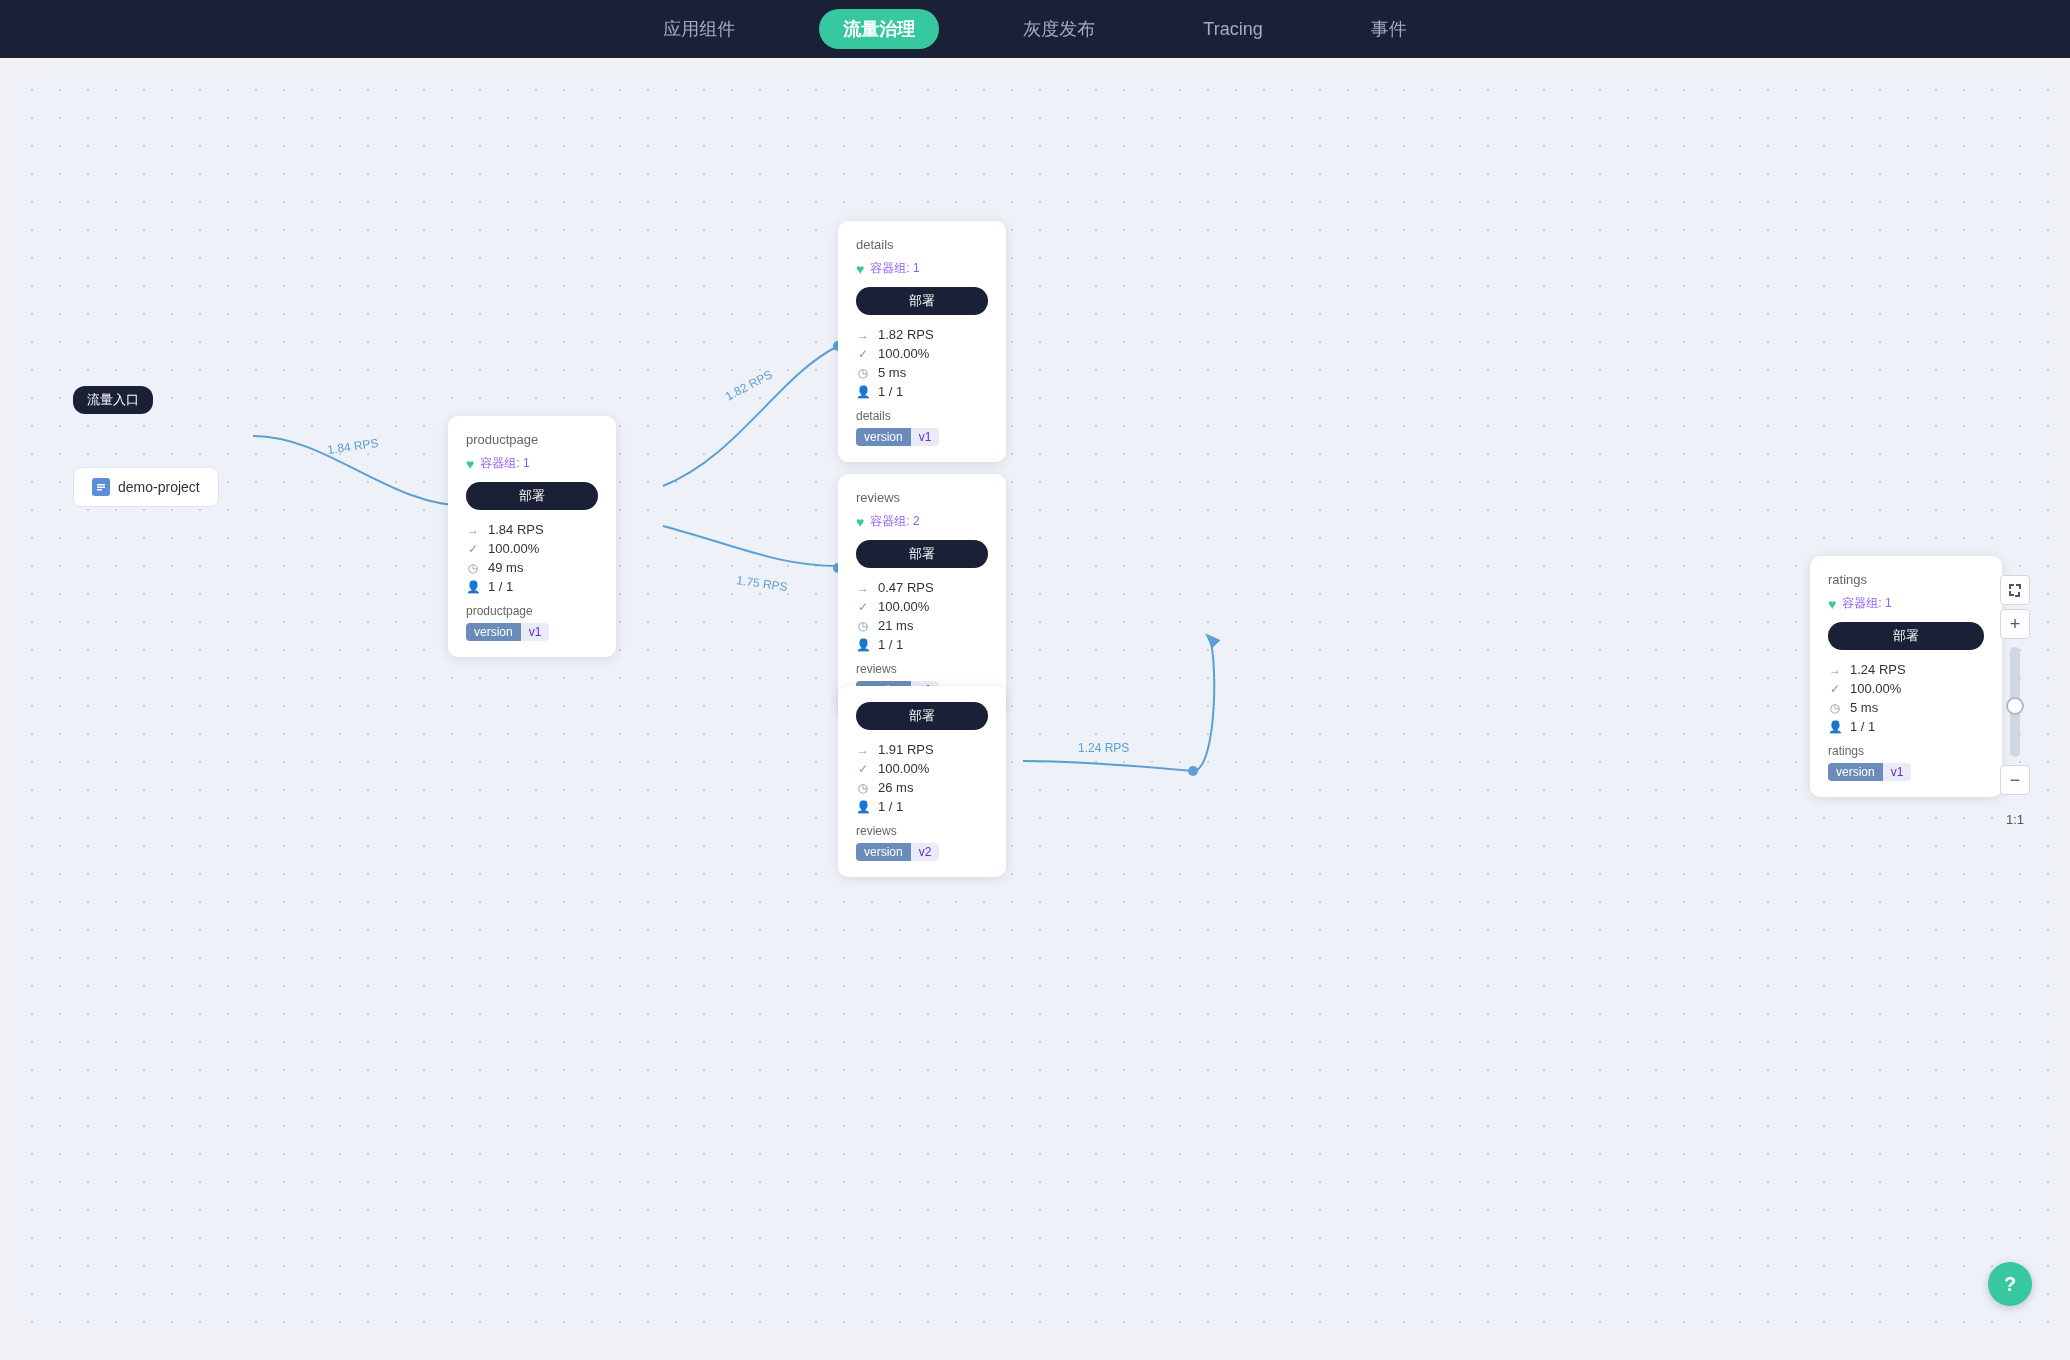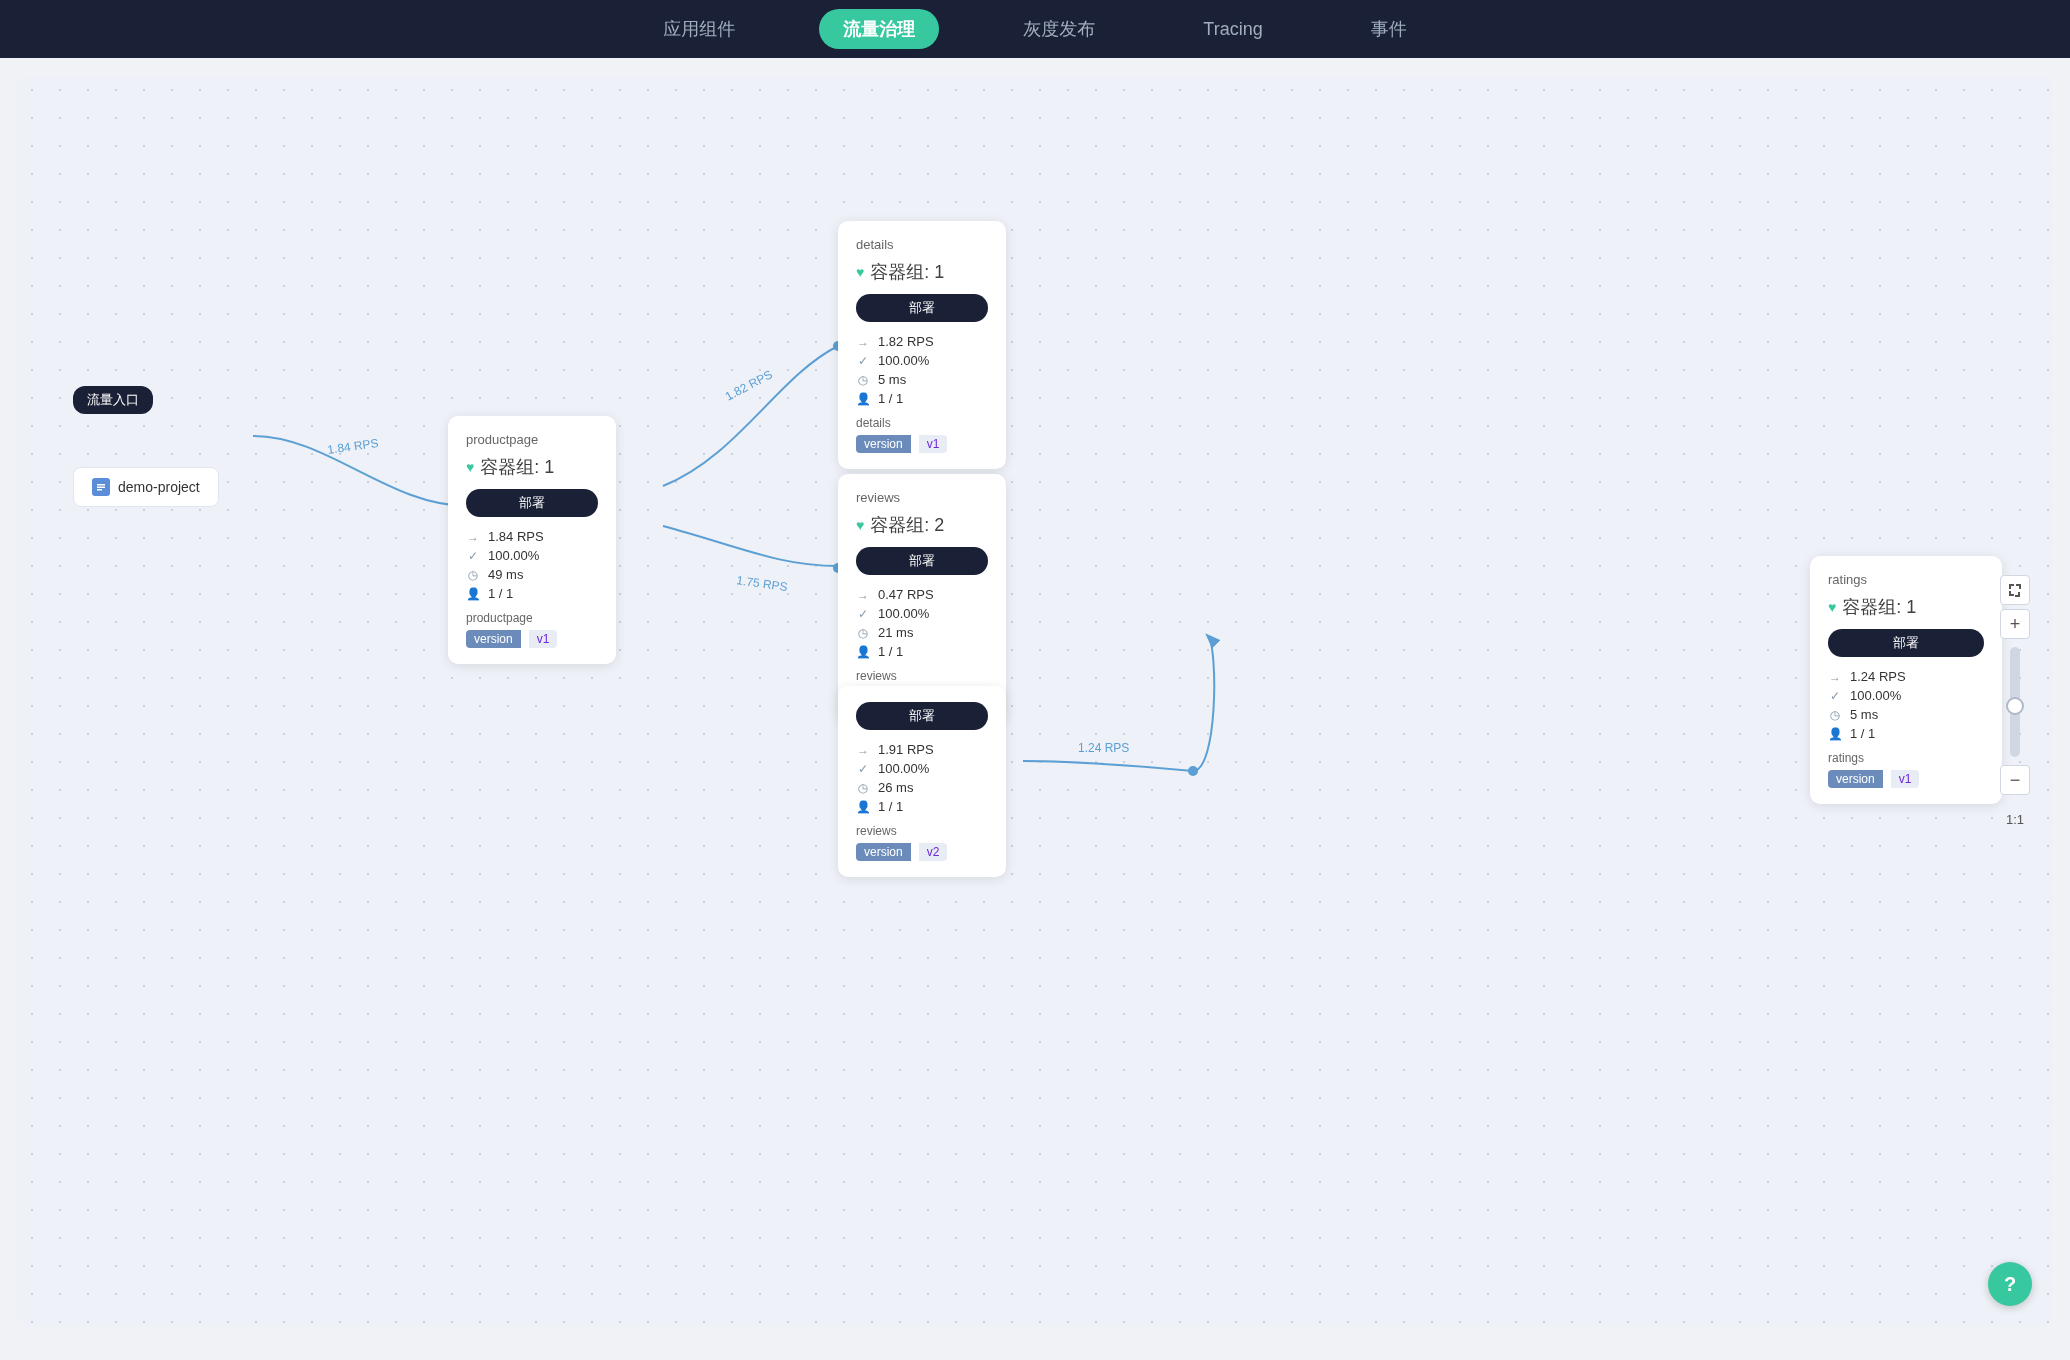--- a/index.html
+++ b/index.html
@@ -160,22 +160,22 @@
       display: flex;
       align-items: center;
       gap: 6px;
       margin-bottom: 10px;
     }
     .heart-icon {
       color: #38c8a0;
       font-size: 14px;
     }
     .container-label {
-      font-size: 18px;
-      color: #404040;
+      font-size: 12px;
+      color: #8b5cf6;
     }
     .deploy-badge {
       background: #1a2035;
       color: #fff;
       border-radius: 20px;
       padding: 5px 0;
       font-size: 13px;
       text-align: center;
       margin-bottom: 12px;
       width: 100%;
@@ -199,21 +199,21 @@
       margin-top: 10px;
     }
     .service-name-label {
       font-size: 12px;
       color: #666;
       margin-bottom: 4px;
     }
     .version-tag {
       display: inline-flex;
       align-items: center;
-      gap: 8px;
+      gap: 0;
       font-size: 12px;
     }
     .version-key {
       background: #6b8cba;
       color: #fff;
       padding: 2px 8px;
       border-radius: 4px 0 0 4px;
     }
     .version-val {
       background: #e8edf5;

